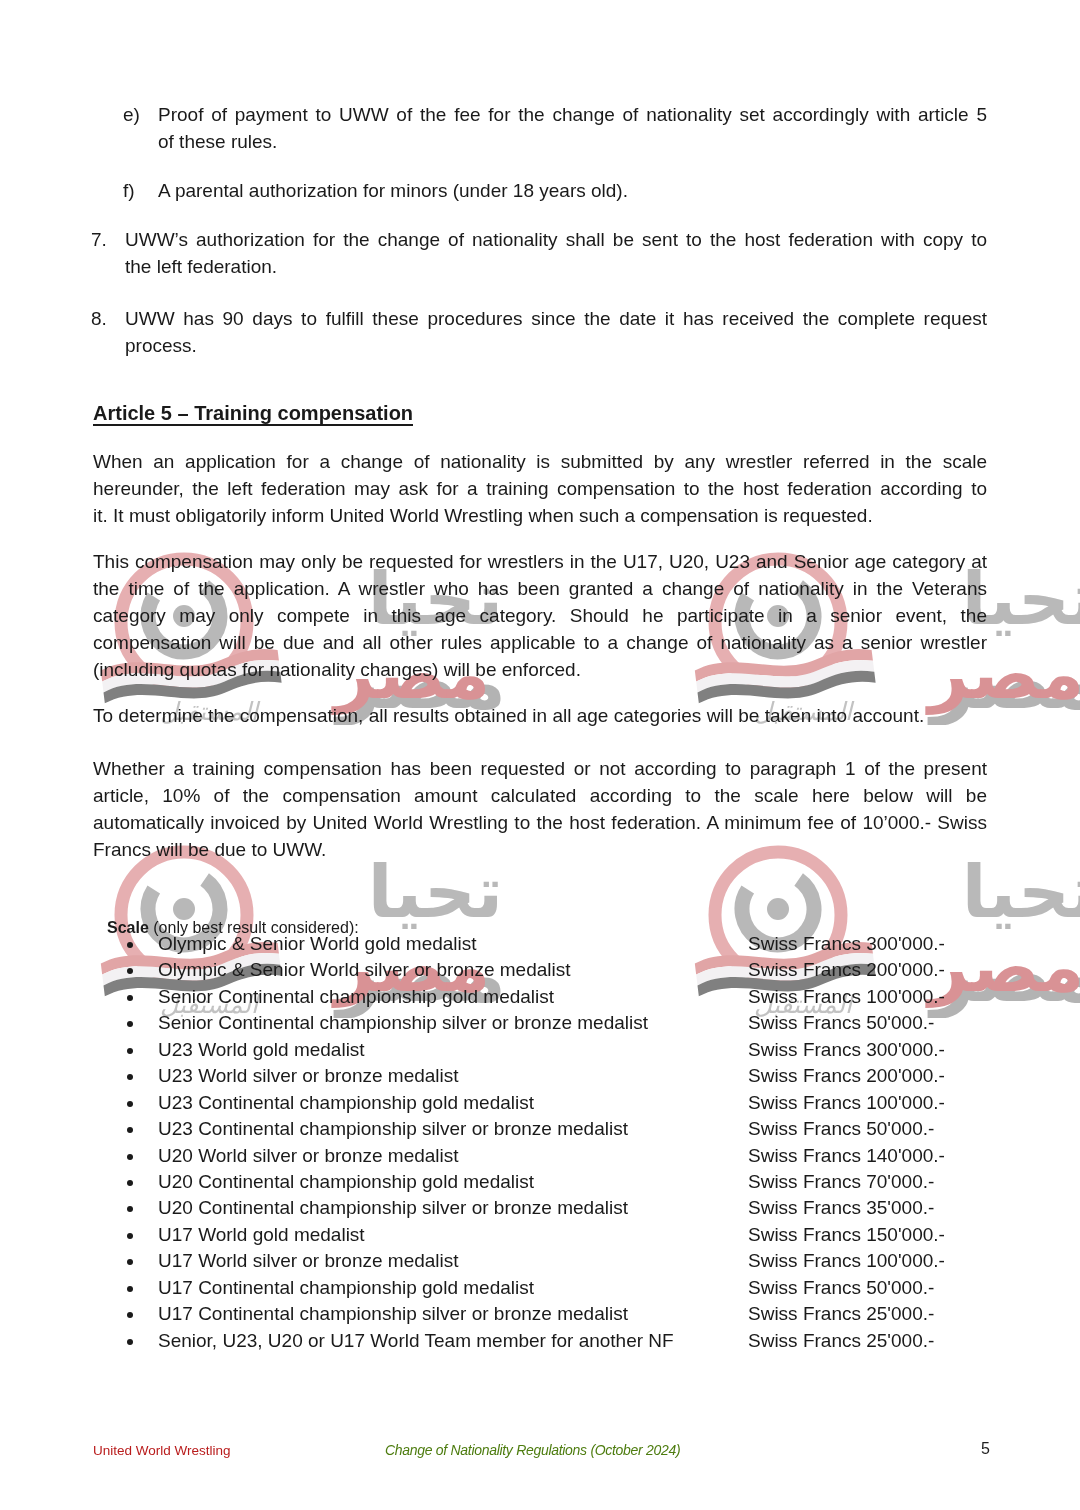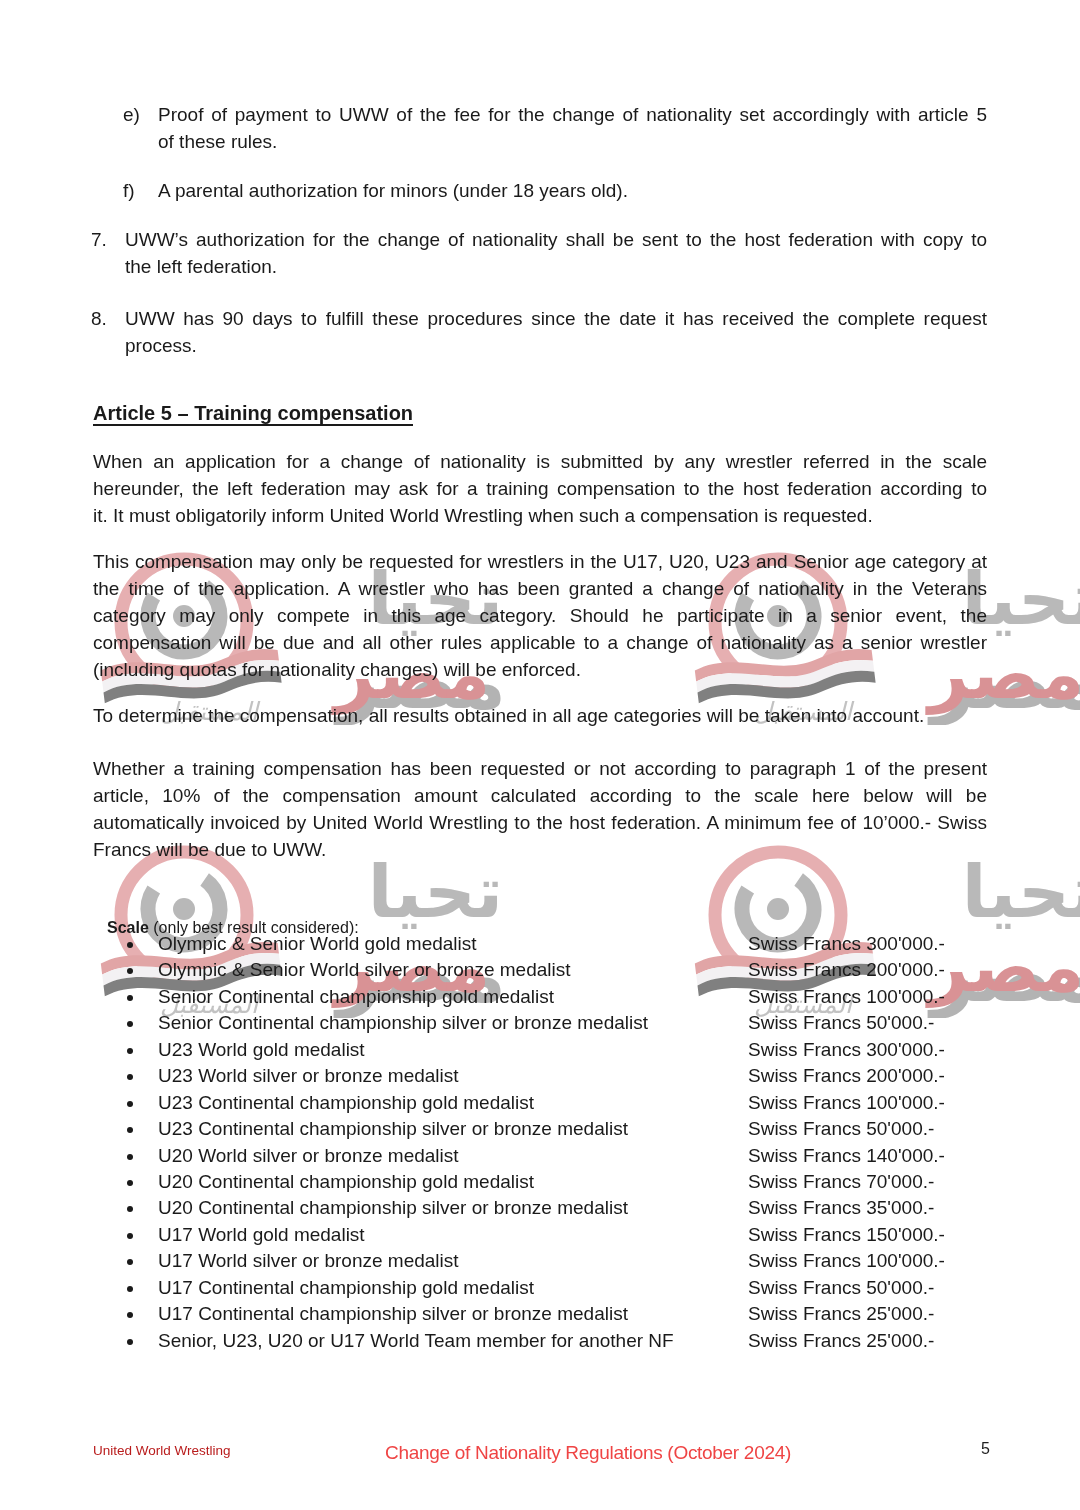--- a/index.html
+++ b/index.html
@@ -37,21 +37,21 @@
   .scale-row{position:relative;height:26.45px;font-size:19px;line-height:26.45px;}
   .bullet{
     position:absolute;left:127px;top:11px;
     width:6px;height:6px;border-radius:50%;
     background:#1a1a1a;
   }
   .scale-item{position:absolute;left:158px;white-space:nowrap;}
   .scale-amount{position:absolute;left:748px;white-space:nowrap;}
 
   .footer-left{position:absolute;left:93px;top:1443px;font-size:13.5px;color:#b91c1c;}
-  .footer-center{position:absolute;left:385px;top:1442px;font-size:19px;color:#ef4444;letter-spacing:-.3px;}
+  .footer-center{position:absolute;left:385px;top:1442px;font-size:14px;color:#4d7c0f;letter-spacing:-.3px;font-style:italic;}
   .footer-page{position:absolute;right:90px;top:1440px;font-size:16px;color:#1f1f1f;}
 </style>
 </head>
 <body>
 
 <div class="page">
 
   <svg class="wm" style="left:88px;top:540px;" width="420" height="185" viewBox="0 0 420 185">
     <circle cx="96" cy="82" r="63" fill="none" stroke="#e0999c" stroke-width="13"></circle>
     <circle cx="96" cy="76" r="36" fill="none" stroke="#a5a5a5" stroke-width="15" stroke-dasharray="168 60" transform="rotate(-55 96 76)"></circle>

